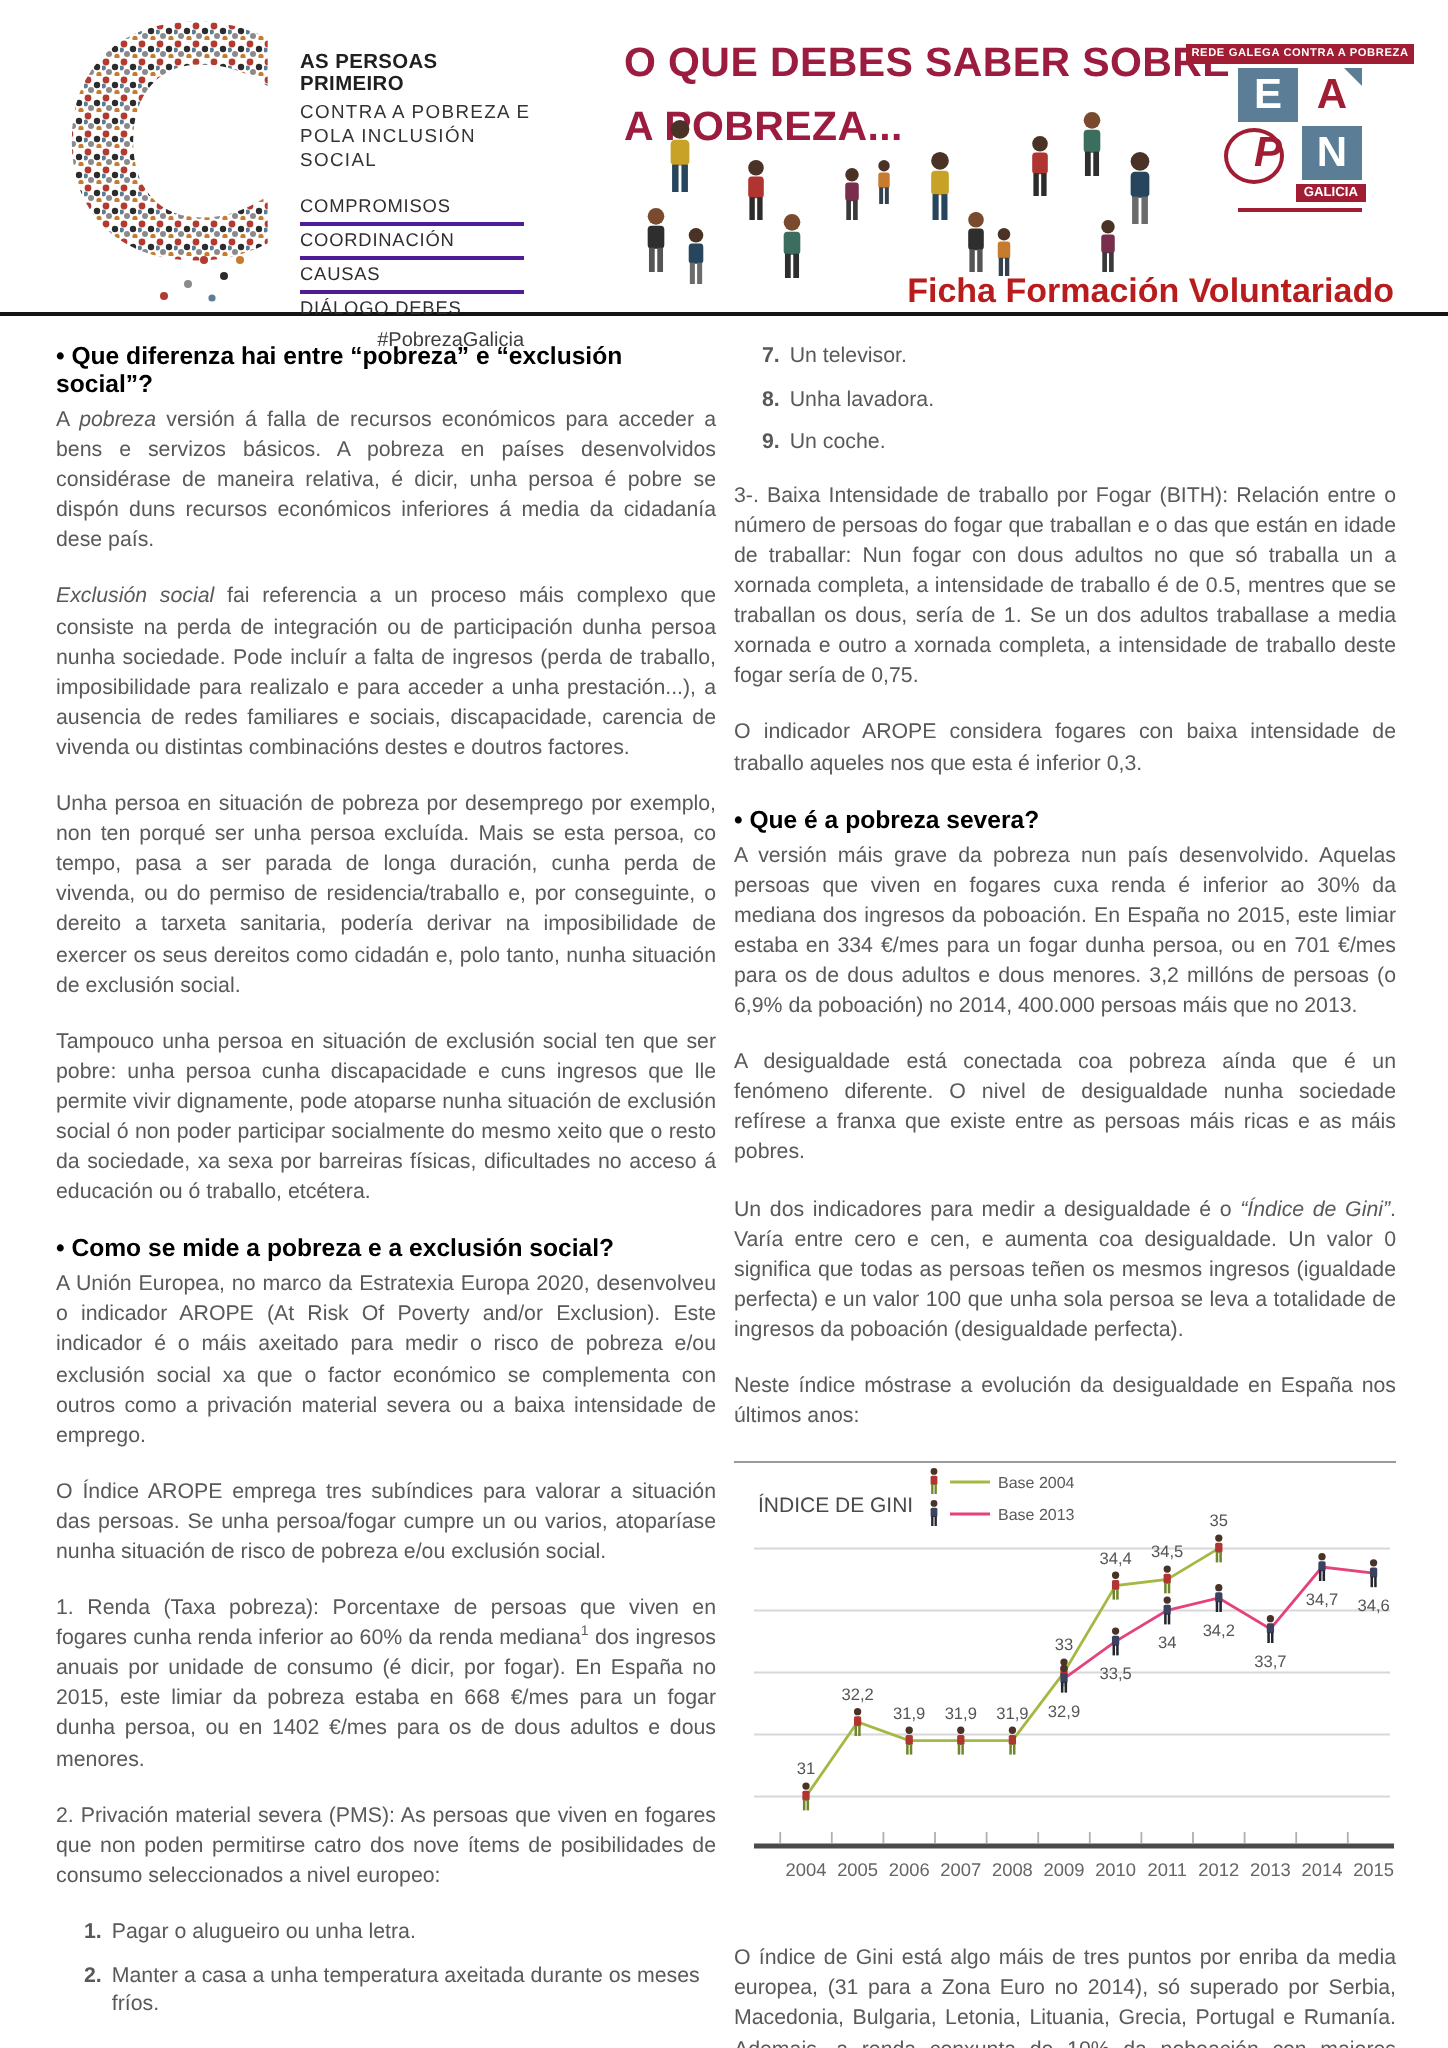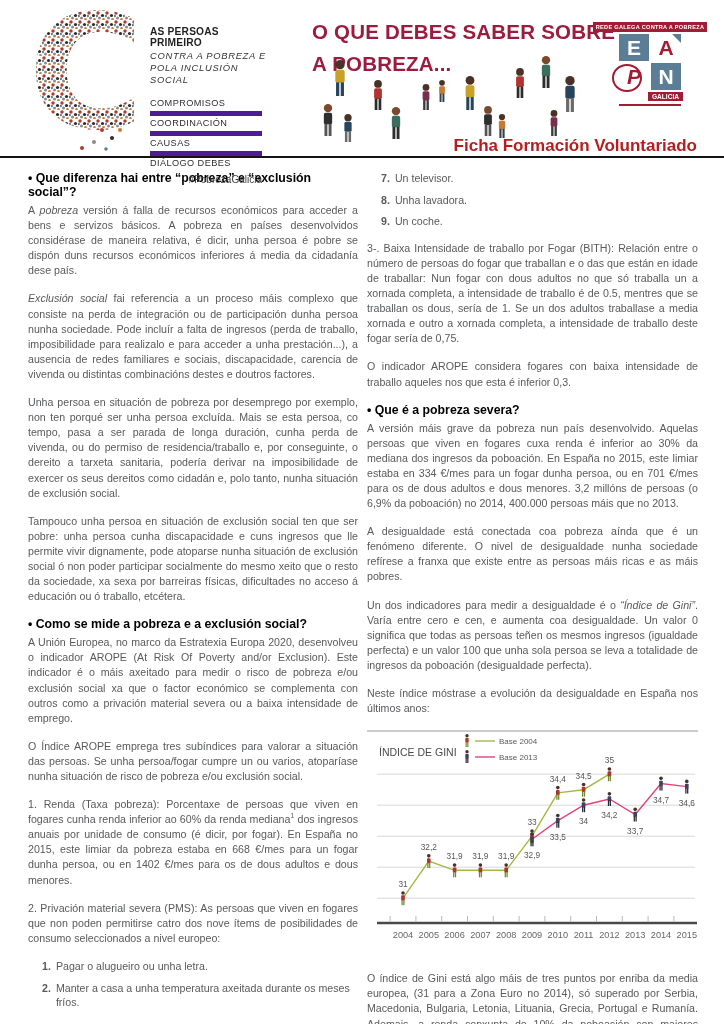--- a/index.html
+++ b/index.html
@@ -3,24 +3,24 @@
 <meta charset="utf-8">
 <style>
   html,body{margin:0;padding:0;background:#fff;}
   .page{width:724px;height:1024px;position:relative;background:#fff;overflow:hidden;
         font-family:"Liberation Sans",sans-serif;}
   
   .header{position:relative;height:156px;border-bottom:2.5px solid #141414;}
   .c-logo{position:absolute;left:24px;top:2px;}
   .brand{position:absolute;left:150px;top:26px;width:120px;}
   .brand-title{font-weight:bold;font-size:10.2px;color:#1f1f1f;margin-bottom:2px;letter-spacing:0.2px;}
-  .brand-sub{font-size:9.4px;color:#333;letter-spacing:0.7px;line-height:1.3;font-style:italic;}
+  .brand-sub{font-size:9.4px;color:#333;letter-spacing:0.7px;line-height:1.3;}
   .brand-nav{margin-top:9px;width:112px;}
   .brand-nav .navitem{font-size:9.2px;color:#2e2e2e;letter-spacing:0.4px;padding:2px 0 3px;
-        border-bottom:5px solid #4c1d95;}
+        border-bottom:2px solid #4c1d95;}
   .brand-nav .navitem:last-child{border-bottom:none;}
   .hashtag{width:112px;text-align:right;font-size:10px;color:#3d3d3d;margin-top:3px;}
   .main-title{position:absolute;left:295px;top:16px;font-size:20.5px;font-weight:bold;
         color:#9c1c40;line-height:1.55;letter-spacing:0.2px;margin-left:17px;}
   .people-illo{position:absolute;left:318px;top:52px;}
   .eapn{position:absolute;top:22px;right:24px;width:100px;display:flex;flex-direction:column;align-items:center;}
   .eapn-top{background:#a01d33;color:#fff;font-size:5.6px;font-weight:bold;letter-spacing:0.3px;
         padding:2px 3px;white-space:nowrap;}
   .eapn-grid{display:grid;grid-template-columns:30px 30px;gap:2px;margin-top:2px;}
   .cell{width:30px;height:27px;display:flex;align-items:center;justify-content:center;

